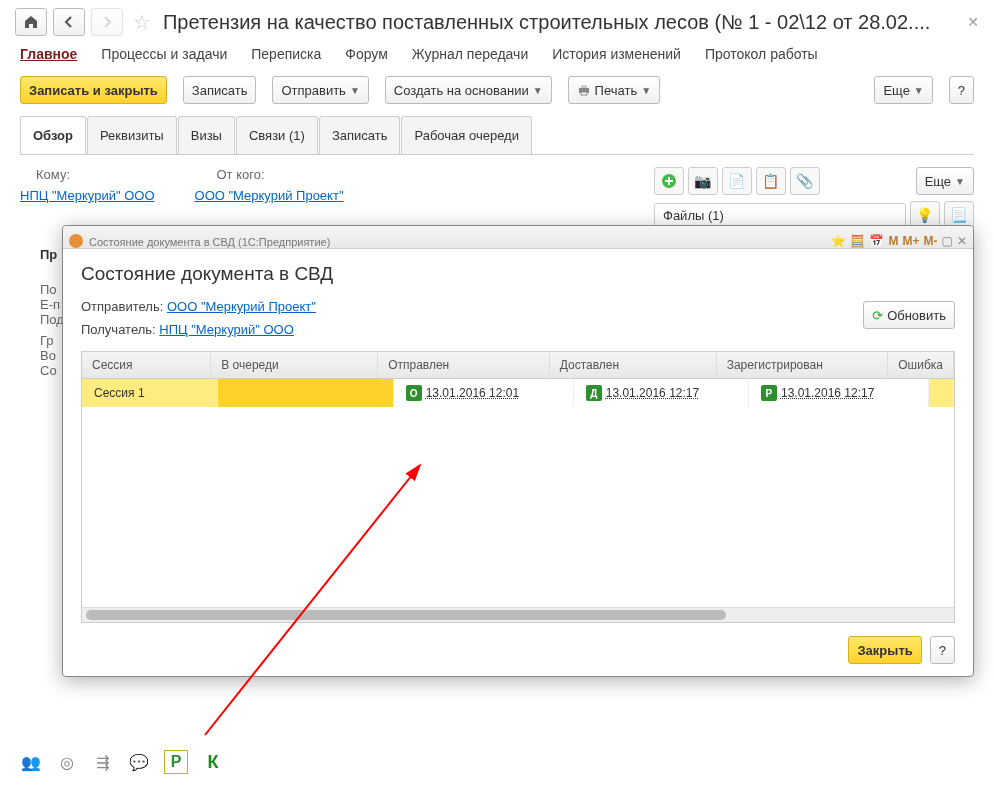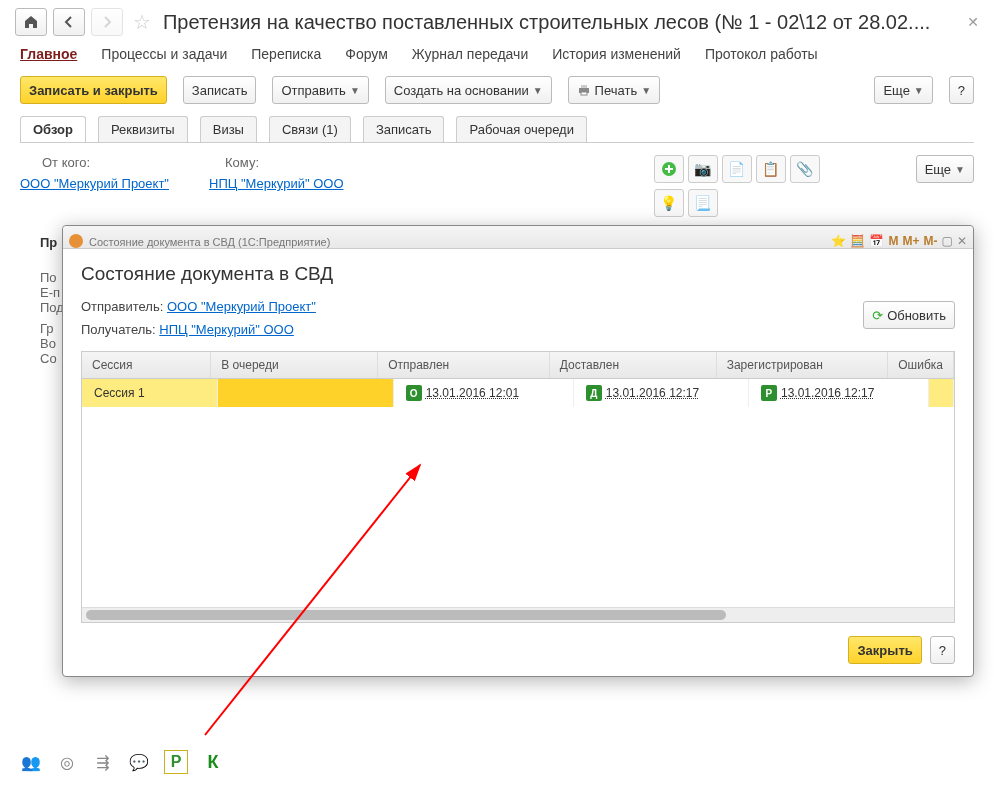--- a/index.html
+++ b/index.html
@@ -11,21 +11,21 @@
 .star{color:#ccc;font-size:20px;margin-left:4px}
 .title{font-size:20px;color:#333;margin-left:6px;white-space:nowrap;overflow:hidden}
 .close-x{color:#999;font-size:14px;cursor:pointer;margin-left:auto}
 .nav{display:flex;gap:24px;padding:4px 20px 8px;font-size:14px}
 .nav-item{cursor:pointer;color:#444}
 .nav-item.active{color:#7f1d1d;font-weight:bold;text-decoration:underline}
 .toolbar2{display:flex;gap:16px;padding:6px 20px;align-items:center}
 .toolbar2 .spacer{flex:1}
 .dropdown-arrow{margin-left:4px;font-size:10px;color:#666}
 .tabs{display:flex;margin:6px 20px 0;border-bottom:1px solid #ccc}
-.tab{border:1px solid #ccc;border-bottom:none;padding:5px 12px;margin-right:12px;background:#f4f4f4;border-radius:3px 3px 0 0;cursor:pointer;font-size:13px}
+.tab{border:1px solid #ccc;border-bottom:none;padding:11px 12px;margin-right:1px;background:#f4f4f4;border-radius:3px 3px 0 0;cursor:pointer;font-size:13px}
 .tab.active{background:#fff;font-weight:bold}
 .main{display:flex;padding:12px 20px;gap:40px}
 .field-row{display:flex;gap:12px;margin-bottom:6px}
 .label{width:70px;color:#666;text-align:right}
 .link{color:#0066cc;text-decoration:underline;cursor:pointer}
 .right-panel{margin-left:auto;width:320px}
 .icon-row{display:flex;gap:4px;margin-bottom:6px;align-items:center}
 .small-btn{width:28px;height:26px;border:1px solid #ccc;background:#f8f8f8;border-radius:3px;display:flex;align-items:center;justify-content:center;cursor:pointer;font-size:14px}
 .files-bar{border:1px solid #ccc;border-radius:3px;padding:4px 8px;display:flex;align-items:center;flex:1;background:#fff}
 .left-cut{padding-left:40px;color:#333}
@@ -133,35 +133,35 @@
     <div class="tab">Реквизиты</div>
     <div class="tab">Визы</div>
     <div class="tab">Связи (1)</div>
     <div class="tab">Записать</div>
     <div class="tab">Рабочая очереди</div>
   </div>
 
   <div class="main">
     <div>
       <div class="field-row">
+          <span class="label" style="width:50px">Кому:</span>
+        </div>
+      <div class="field-row">
+          <span class="link">НПЦ "Меркурий" ООО</span>
+        </div>
+    </div>
+    <div>
+      <div class="field-row">
           <span class="label">От кого:</span>
         </div>
       <div class="field-row">
           <span class="link">ООО "Меркурий Проект"</span>
         </div>
       <div class="field-row">
           <span class="link" style="visibility:hidden">ПИСЬМО</span>
-        </div>
-    </div>
-    <div>
-      <div class="field-row">
-          <span class="label" style="width:50px">Кому:</span>
-        </div>
-      <div class="field-row">
-          <span class="link">НПЦ "Меркурий" ООО</span>
         </div>
     </div>
     <div class="right-panel">
       <div class="icon-row">
         <div class="small-btn" style="color:#3a3">
             <svg width="16" height="16" viewBox="0 0 16 16">
               <circle cx="8" cy="8" r="7" fill="#4b4"></circle>
               <path d="M8 4v8M4 8h8" stroke="#fff" stroke-width="2"></path>
             </svg>
           </div>
@@ -169,20 +169,23 @@
         <div class="small-btn">📄</div>
         <div class="small-btn">📋</div>
         <div class="small-btn">📎</div>
         <div style="flex:1"></div>
         <div class="btn">
             <span>Еще</span>
             <span class="dropdown-arrow">▼</span>
           </div>
       </div>
       <div class="icon-row">
+        <div class="files-bar">
+            <span>Файлы (1)</span>
+          </div>
         <div class="small-btn">💡</div>
         <div class="small-btn">📃</div>
       </div>
     </div>
   </div>
 
   <div class="left-cut">
     <div style="font-weight:bold">Пр</div>
     <div style="height:20px"></div>
     <div class="gray">По</div>

